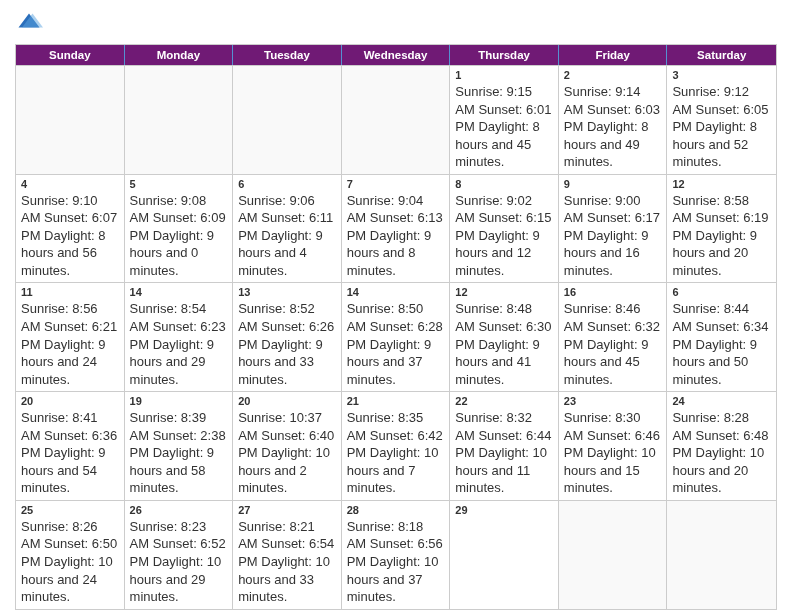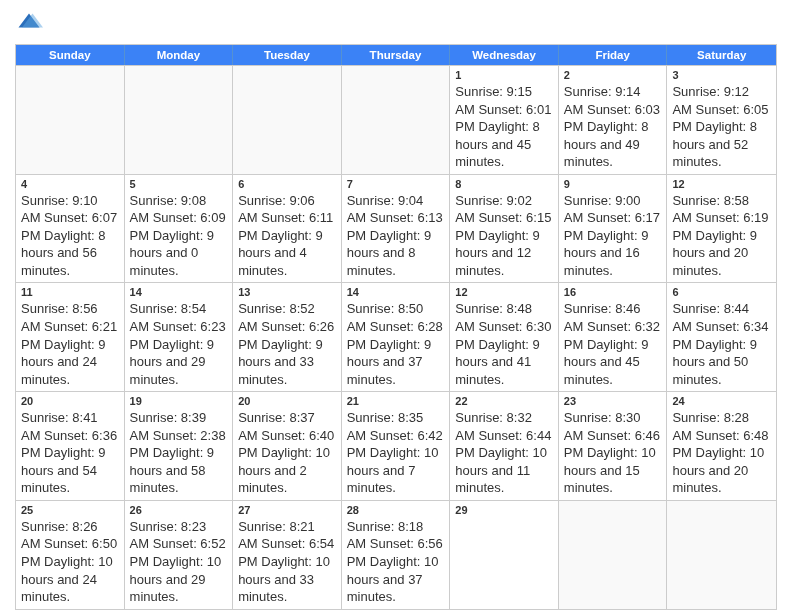--- a/index.html
+++ b/index.html
@@ -61,21 +61,21 @@
     }
     .calendar {
       flex: 1;
       display: flex;
       flex-direction: column;
       border: 1px solid #ccc;
     }
     .cal-header {
       display: grid;
       grid-template-columns: repeat(7, 1fr);
-      background: #3b82f6;
+      background: #701a75;
     }
     .cal-header-cell {
       color: #fff;
       font-size: 11.5px;
       font-weight: bold;
       padding: 4px 5px;
       text-align: center;
       border-right: 1px solid #5591d1;
     }
     .cal-header-cell:last-child { border-right: none; }
@@ -132,22 +132,22 @@
       <div class="month-year"></div>
       <div class="location"></div>
     </div>
   </div>
 
   <div class="calendar">
     <div class="cal-header">
     <div class="cal-header-cell">Sunday</div>
         <div class="cal-header-cell">Monday</div>
         <div class="cal-header-cell">Tuesday</div>
+        <div class="cal-header-cell">Wednesday</div>
         <div class="cal-header-cell">Thursday</div>
-        <div class="cal-header-cell">Wednesday</div>
         <div class="cal-header-cell">Friday</div>
         <div class="cal-header-cell">Saturday</div>
       </div>
     <div class="cal-body">
     <div class="cal-row">
           <div class="cal-cell empty"></div>
           <div class="cal-cell empty"></div>
           <div class="cal-cell empty"></div>
           <div class="cal-cell empty"></div>
           <div class="cal-cell">
@@ -284,21 +284,21 @@
           </div>
           <div class="cal-cell">
             <div class="day-num">19</div>
             <div class="cell-content">Sunrise: 8:39 AM
 Sunset: 2:38 PM
 Daylight: 9 hours
 and 58 minutes.</div>
           </div>
           <div class="cal-cell">
             <div class="day-num">20</div>
-            <div class="cell-content">Sunrise: 8:37 AM
+            <div class="cell-content">Sunrise: 10:37 AM
 Sunset: 6:40 PM
 Daylight: 10 hours
 and 2 minutes.</div>
           </div>
           <div class="cal-cell">
             <div class="day-num">21</div>
             <div class="cell-content">Sunrise: 8:35 AM
 Sunset: 6:42 PM
 Daylight: 10 hours
 and 7 minutes.</div>

